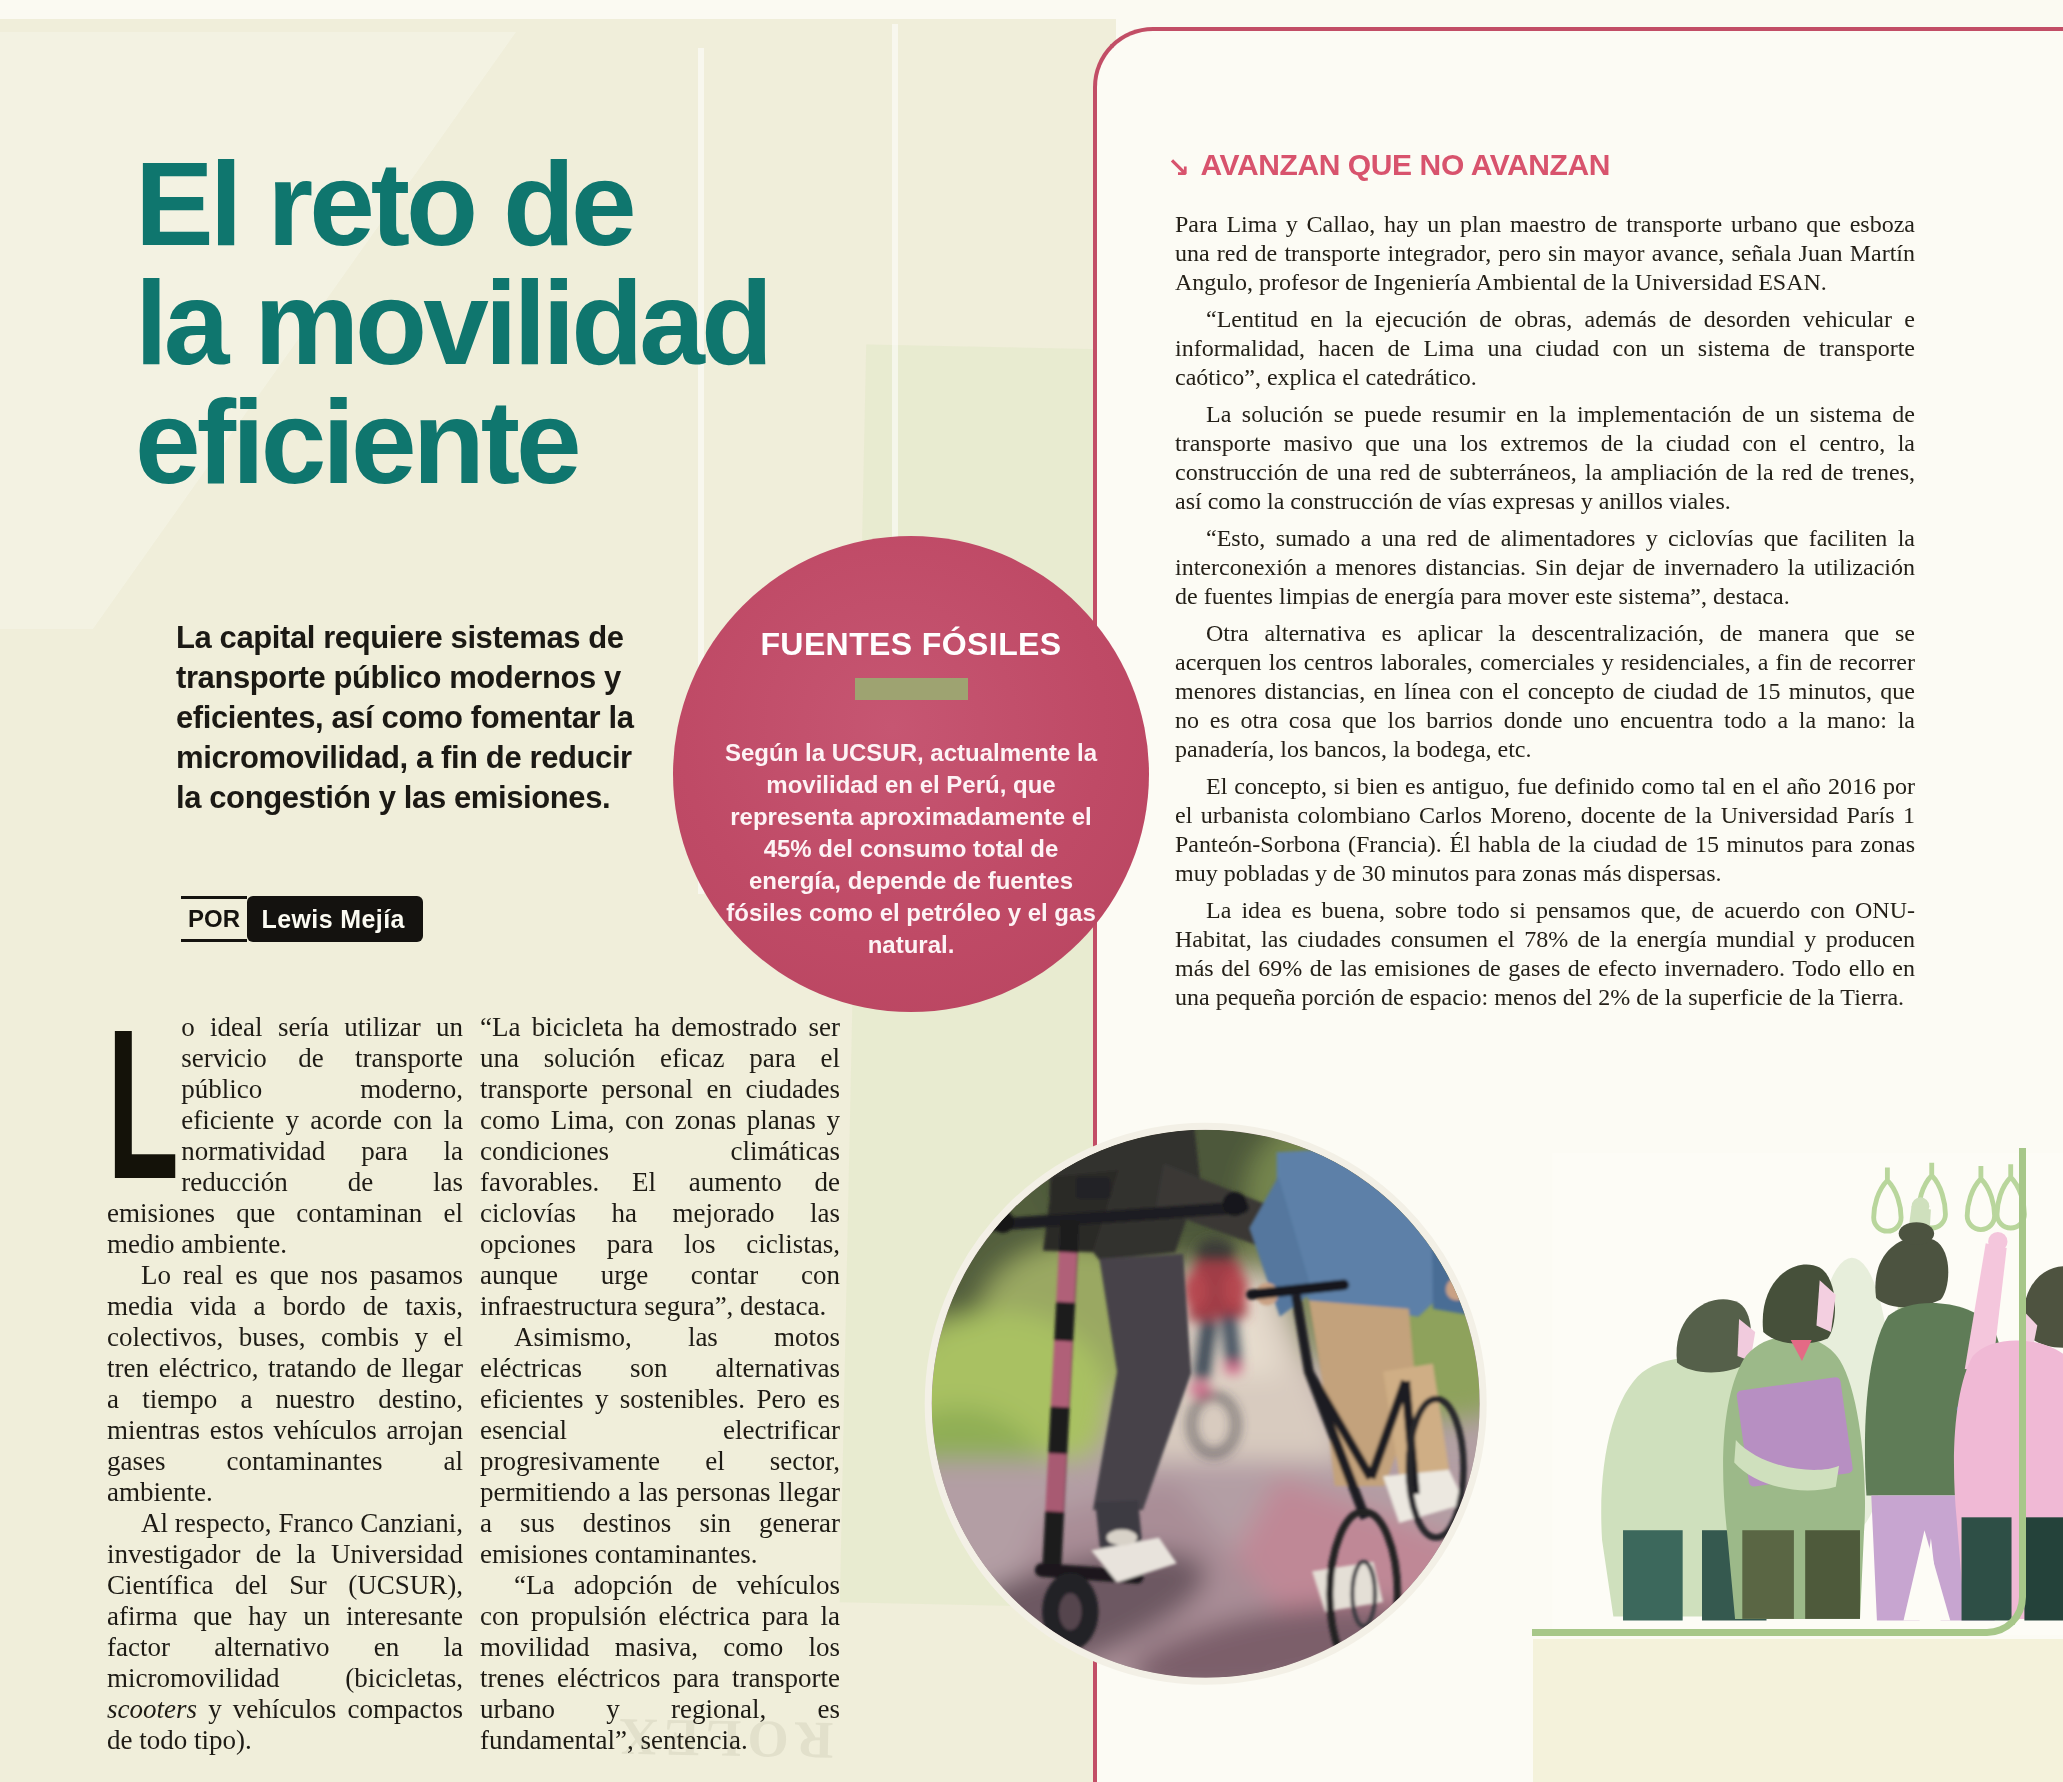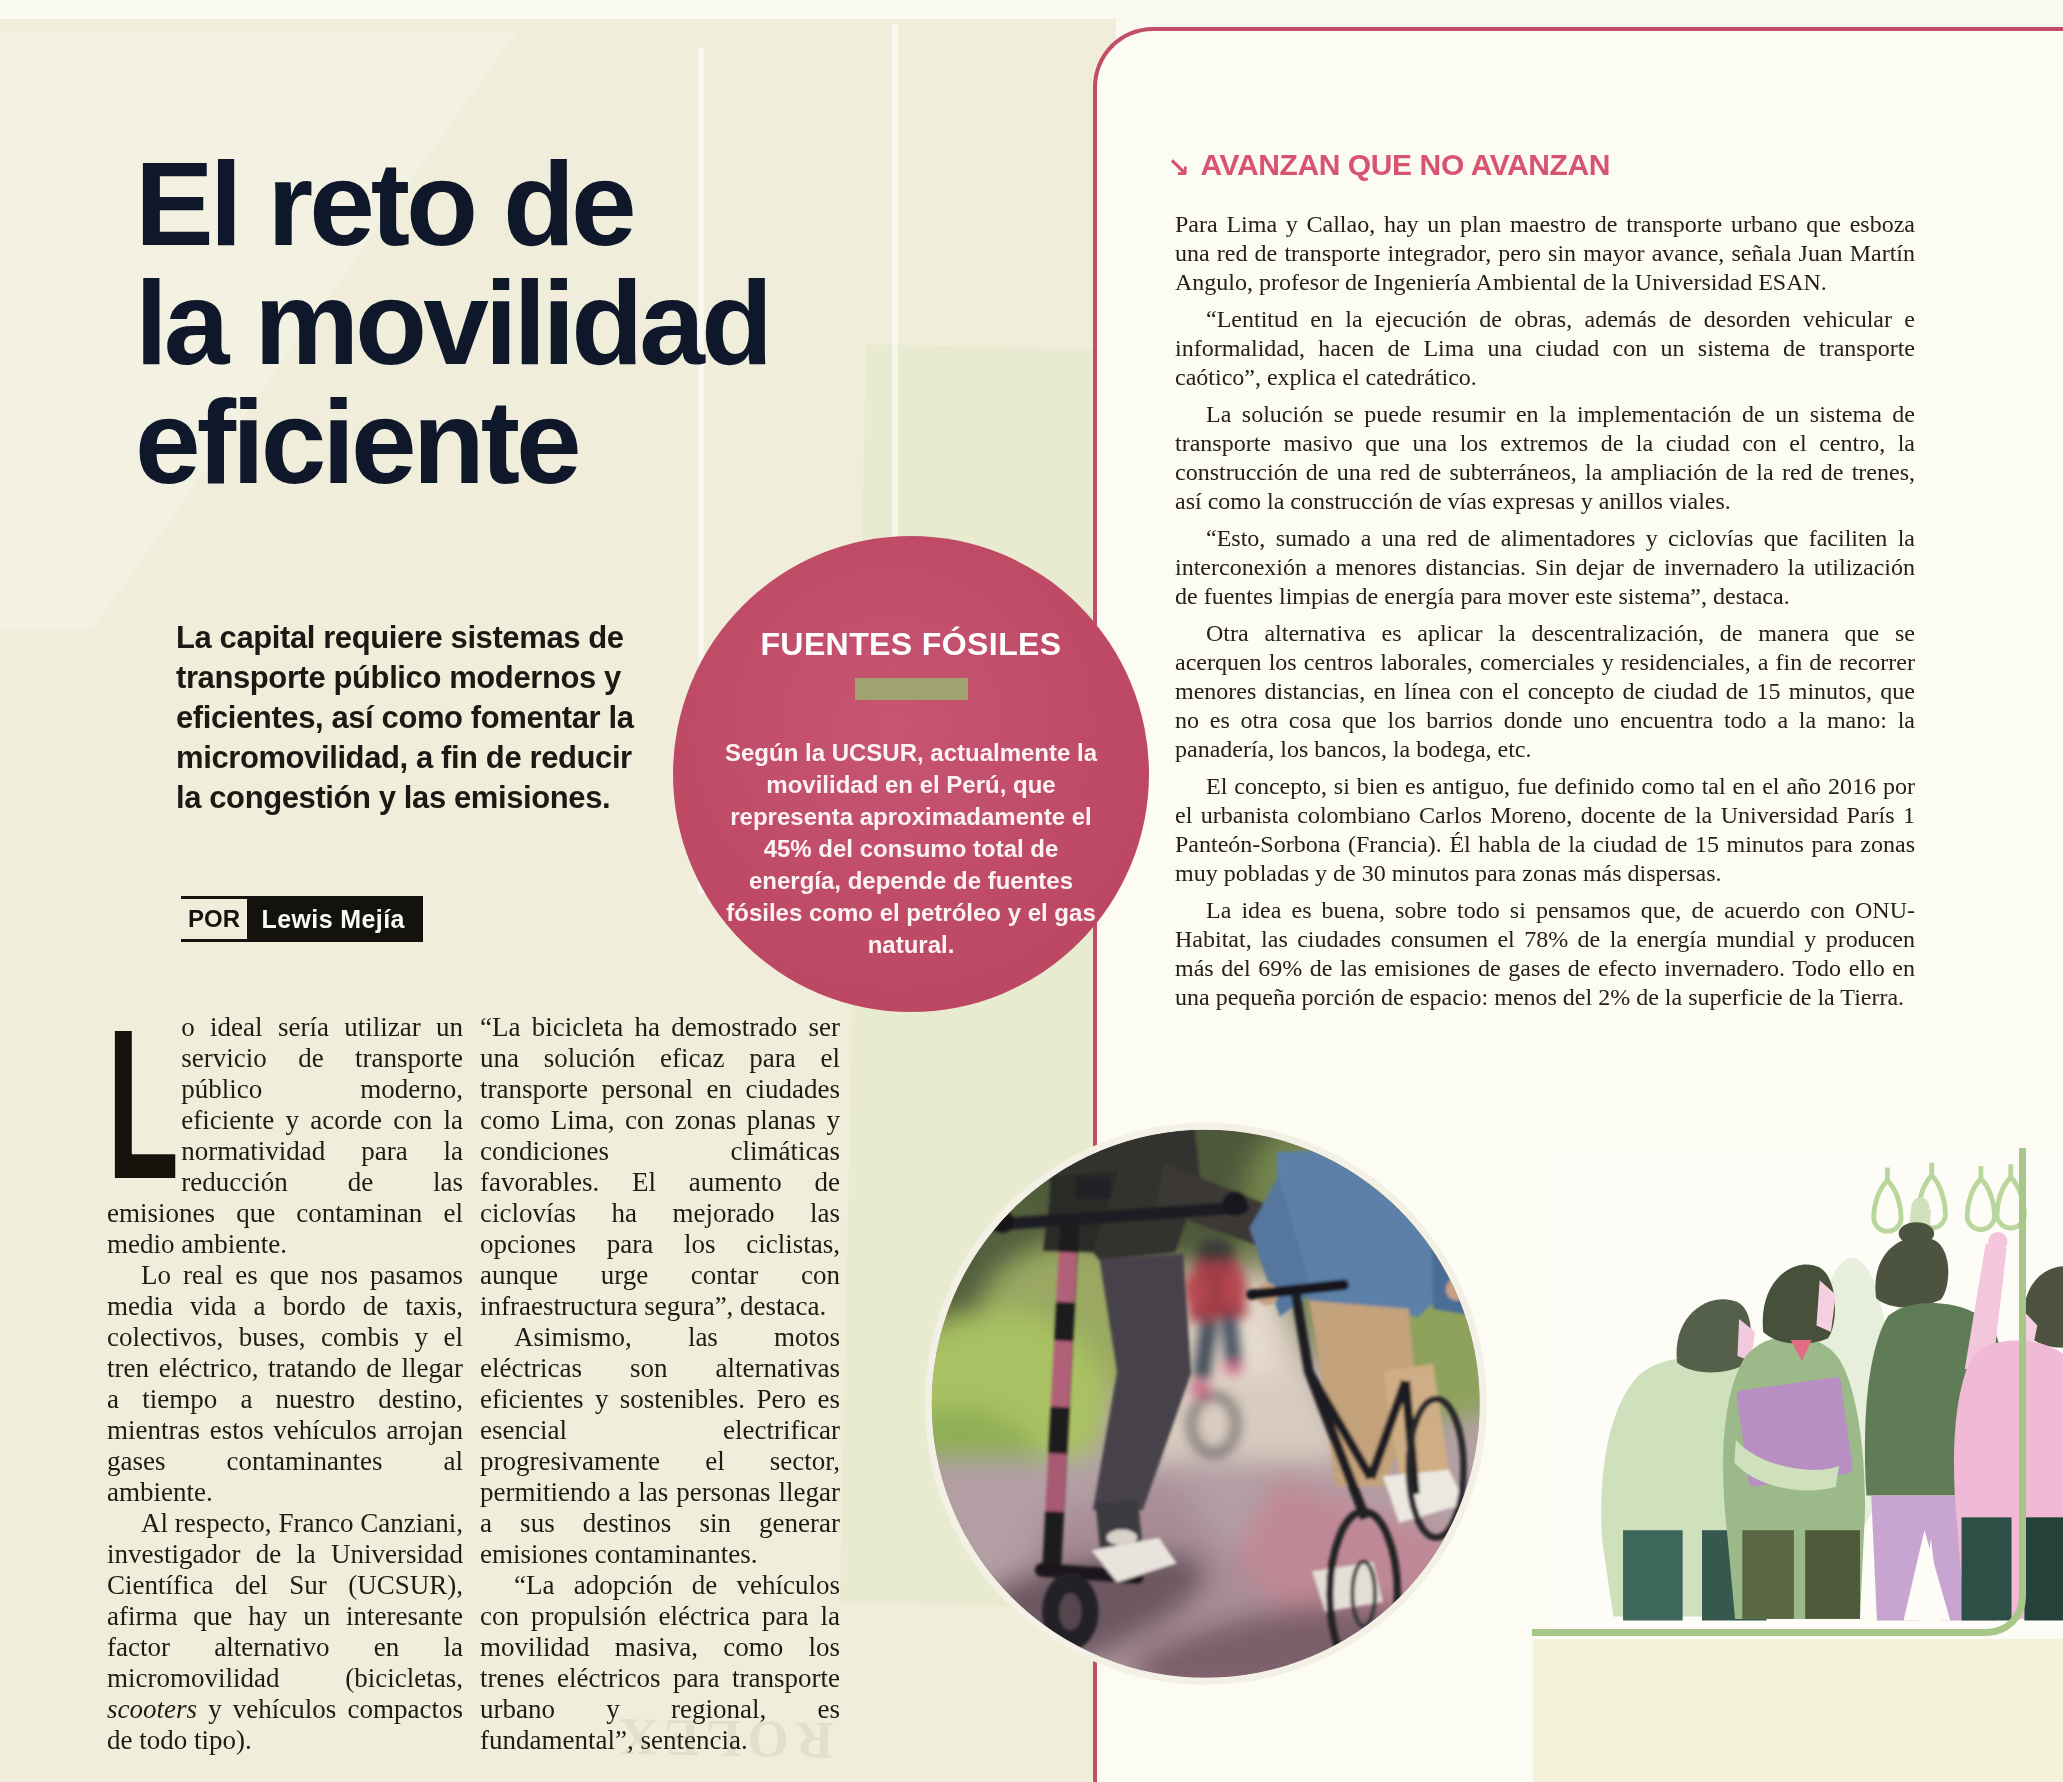--- a/index.html
+++ b/index.html
@@ -12,31 +12,31 @@
   .paper-green{position:absolute;left:853px;top:347px;width:258px;height:1258px;background:#e6eacd;opacity:.8;transform:rotate(1.2deg);}
   .streak{position:absolute;width:6.4px;background:rgba(255,255,255,.55);}
   .s1{left:698px;top:48px;height:846px;}
   .s2{left:892px;top:24px;height:532px;}
   
   .right-panel{position:absolute;left:1093px;top:27px;width:971px;height:1756px;background:#fcfbf4;
                border-top:4px solid #c24e66;border-left:4px solid #c24e66;border-top-left-radius:60px;box-sizing:border-box;}
   
   .headline{position:absolute;left:135px;top:145px;width:911px;
             font-family:"Liberation Sans","DejaVu Sans",sans-serif;font-weight:900;
-            font-size:118px;line-height:119px;letter-spacing:-4px;color:#0f172a;}
+            font-size:118px;line-height:119px;letter-spacing:-4px;color:#0f766e;}
   .deck{position:absolute;left:176px;top:582px;width:464px;
         font-family:"Liberation Sans","DejaVu Sans",sans-serif;font-weight:700;
         font-size:31px;line-height:40px;letter-spacing:-0.4px;color:#1b1914;margin-top:36px;}
   .byline{position:absolute;left:181px;top:896px;height:46px;display:flex;align-items:stretch;
           font-family:"Liberation Sans","DejaVu Sans",sans-serif;}
   .byline .por{width:66px;display:flex;align-items:center;justify-content:center;
                border-top:3.2px solid #15130f;border-bottom:3.2px solid #15130f;box-sizing:border-box;
                font-weight:700;font-size:24px;color:#15130f;}
   .byline .author{width:176px;background:#14120f;color:#fcfbf2;display:flex;align-items:center;
-                  padding-left:14.5px;box-sizing:border-box;font-weight:700;font-size:25px;letter-spacing:0.4px;}
+                  padding-left:14.5px;box-sizing:border-box;font-weight:700;font-size:25px;letter-spacing:0.4px;border-radius:6px;}
   
   .col{position:absolute;top:1012px;font-size:27px;line-height:31px;color:#1e1b15;text-align:justify;}
   .col p{margin:0;}
   .col p.ind{text-indent:34px;}
   .col-1{left:107px;width:356px;}
   .col-2{left:480px;width:360px;}
   .dropcap{float:left;width:63px;height:173px;margin:4.8px 11.3px 0 0;overflow:visible;
            font-family:"Liberation Sans","DejaVu Sans",sans-serif;font-weight:900;
            font-size:214px;line-height:173px;color:#141209;transform:scaleX(.55);transform-origin:0 0;}
   .ital{font-style:italic;}

